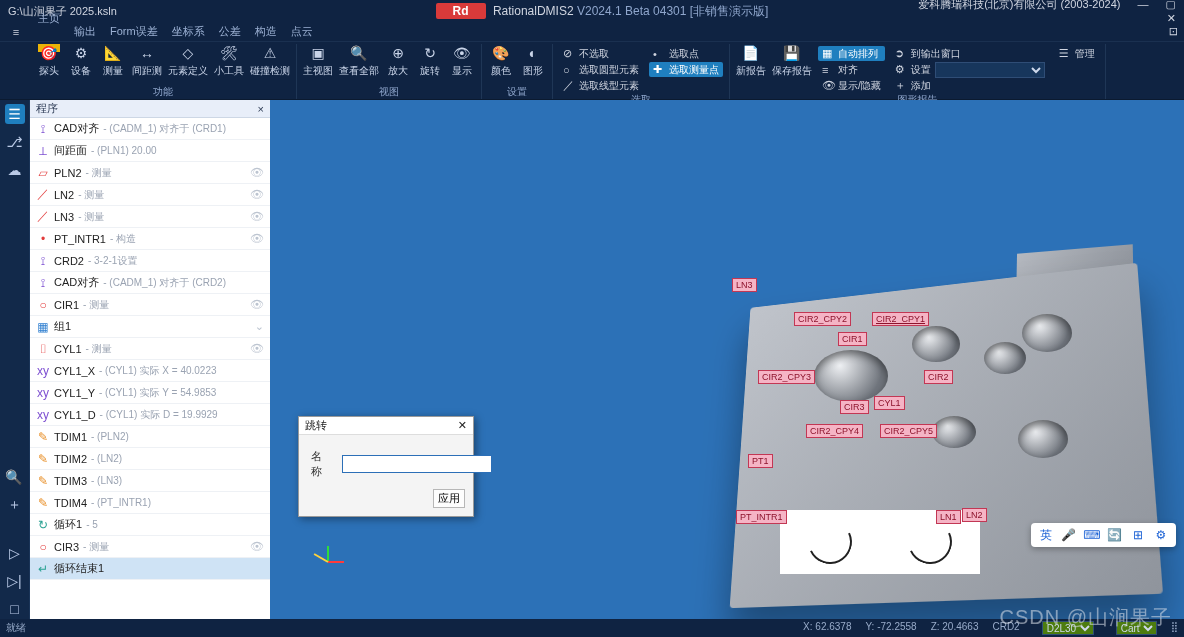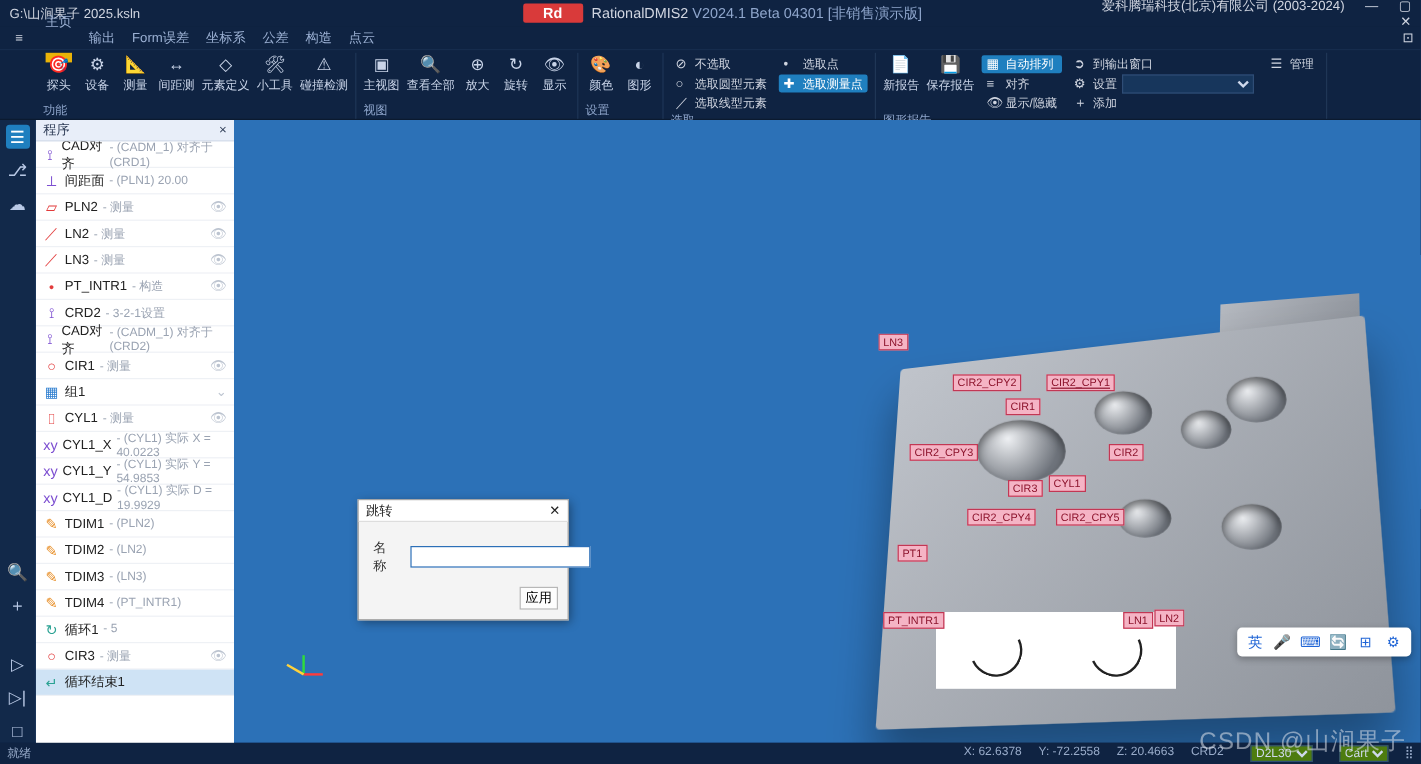--- a/index.html
+++ b/index.html
@@ -10,36 +10,36 @@
 .title-center .logo { background:#d93a3a; color:#fff; padding:1px 17px; border-radius:2px; margin-right:4px; font-weight:bold; }
 .title-right { flex:0 0 280px; text-align:right; font-size:11px; }
 .win-ctrl { margin-left:14px; cursor:pointer; }
 .menu-bar { height:20px; background:#0f2342; display:flex; align-items:center; padding-left:8px; gap:14px; font-size:11px; border-bottom:1px solid #1a3050; }
 .menu-bar .hamb { width:16px; text-align:center; }
 .menu-bar .tab-active { color:#fff; border-bottom:8px solid #eab308; padding-bottom:18px;text-align:right; }
 .menu-bar .mi { color:#9bb0d3; cursor:pointer; }
 .ribbon { height:58px; background:#0f2342; display:flex; padding:2px 4px 0 30px; border-bottom:1px solid #0b1a30; }
 .rgroup { display:flex; flex-direction:column; border-right:1px solid #1f3656; padding:0 6px; }
 .rgroup .rrow { display:flex; gap:6px; align-items:flex-start; flex:1; }
-.rgroup .glabel { font-size:10px; color:#8fa6cc; height:14px; }
+.rgroup .glabel { text-align:center; font-size:10px; color:#8fa6cc; height:14px; }
 .rbtn { display:flex; flex-direction:column; align-items:center; gap:2px; font-size:10px; color:#c9d4e8; cursor:pointer; min-width:26px; }
 .rbtn .ic { width:18px; height:18px; display:flex; align-items:center; justify-content:center; font-size:14px; }
 .rlist { display:flex; flex-direction:column; gap:1px; font-size:10px; padding-top:2px; }
 .rlist .rl { display:flex; align-items:center; gap:4px; cursor:pointer; padding:0 4px; height:15px; }
 .rlist .rl.hl { background:#1f7fbf; color:#fff; border-radius:2px; }
 .rlist .rl .ic2 { width:12px; font-size:11px; }
 select.rsel { background:#17365c; color:#cfd9ec; border:1px solid #2f4d76; font-size:10px; height:16px; width:110px; }
 
 .main { display:flex; height:calc(637px - 118px); position:relative; }
 .side { width:30px; background:#12294a; display:flex; flex-direction:column; align-items:center; padding-top:4px; gap:8px; border-right:1px solid #1a3458; }
 .side .sbtn { width:20px; height:20px; display:flex; align-items:center; justify-content:center; font-size:14px; color:#b9c9e6; cursor:pointer; }
 .side .sbtn.active { background:#1f7fbf; border-radius:3px; color:#fff; }
 .side .spacer { flex:1; }
 
-.panel { width:165px; background:#fff; display:flex; flex-direction:column; }
+.panel { width:240px; background:#fff; display:flex; flex-direction:column; }
 .panel-hd { height:18px; background:#e8eef9; color:#2d3b55; font-size:11px; display:flex; align-items:center; padding:0 6px; justify-content:space-between; border-bottom:1px solid #cdd7e5; }
 .plist { flex:1; overflow:auto; background:#fff; }
 .pitem { display:flex; align-items:center; height:22px; padding:0 6px; font-size:11px; color:#333; border-bottom:1px solid #eef1f5; cursor:pointer; gap:4px; }
 .pitem.sel { background:#cfe3f5; }
 .pitem .pi-ico { width:14px; text-align:center; font-size:12px; }
 .pitem .pi-main { color:#222; font-weight:500; }
 .pitem .pi-sub { color:#9aa3b2; font-size:10px; }
 .pitem .pi-eye { margin-left:auto; color:#bcc4d0; font-size:11px; }
 
 .viewport { flex:1; background:#2c71b7; position:relative; overflow:hidden; }

